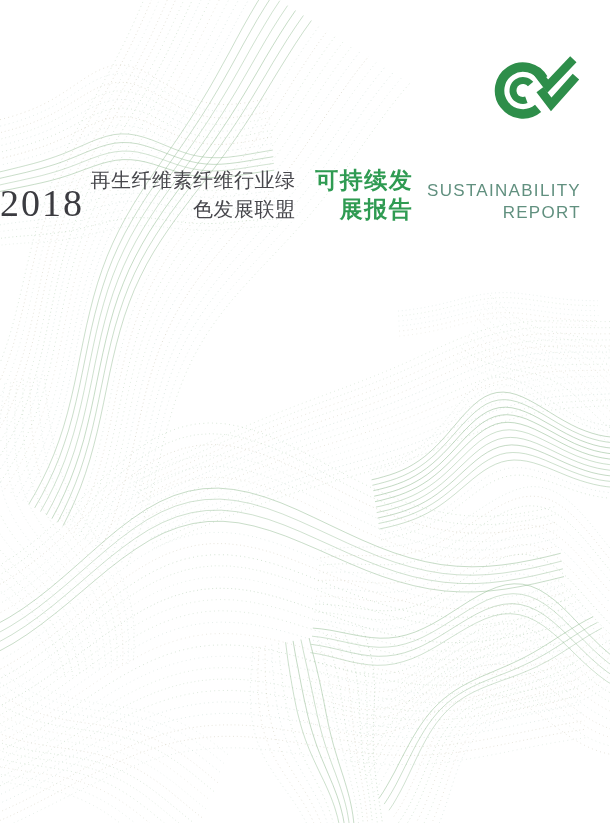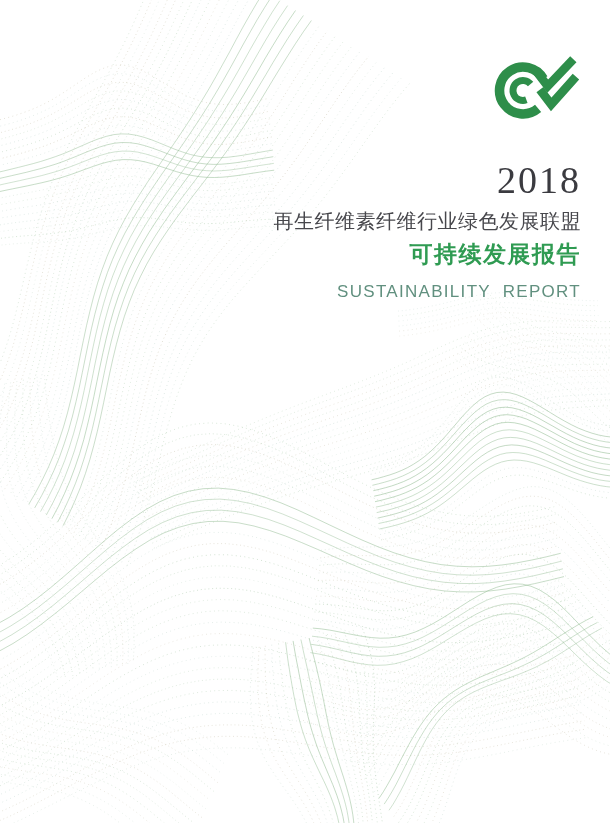--- a/index.html
+++ b/index.html
@@ -28,21 +28,21 @@
   .logo svg { width: 100%; height: 100%; display: block; }
   .logo path {
     fill: none;
     stroke: var(--brand-green, #2e8e4a);
   }
   .title-block {
     position: absolute;
     top: 160px;
     right: 29px;
     display: flex;
-    flex-direction: column;
+    flex-direction: row;
     align-items: flex-end;
     text-align: right;
   }
   .year {
     font-family: "Liberation Serif", "DejaVu Serif", serif;
     font-size: 38px;
     line-height: 41px;
     letter-spacing: 2px;
     color: var(--year-color, #3b3b40);
   }

